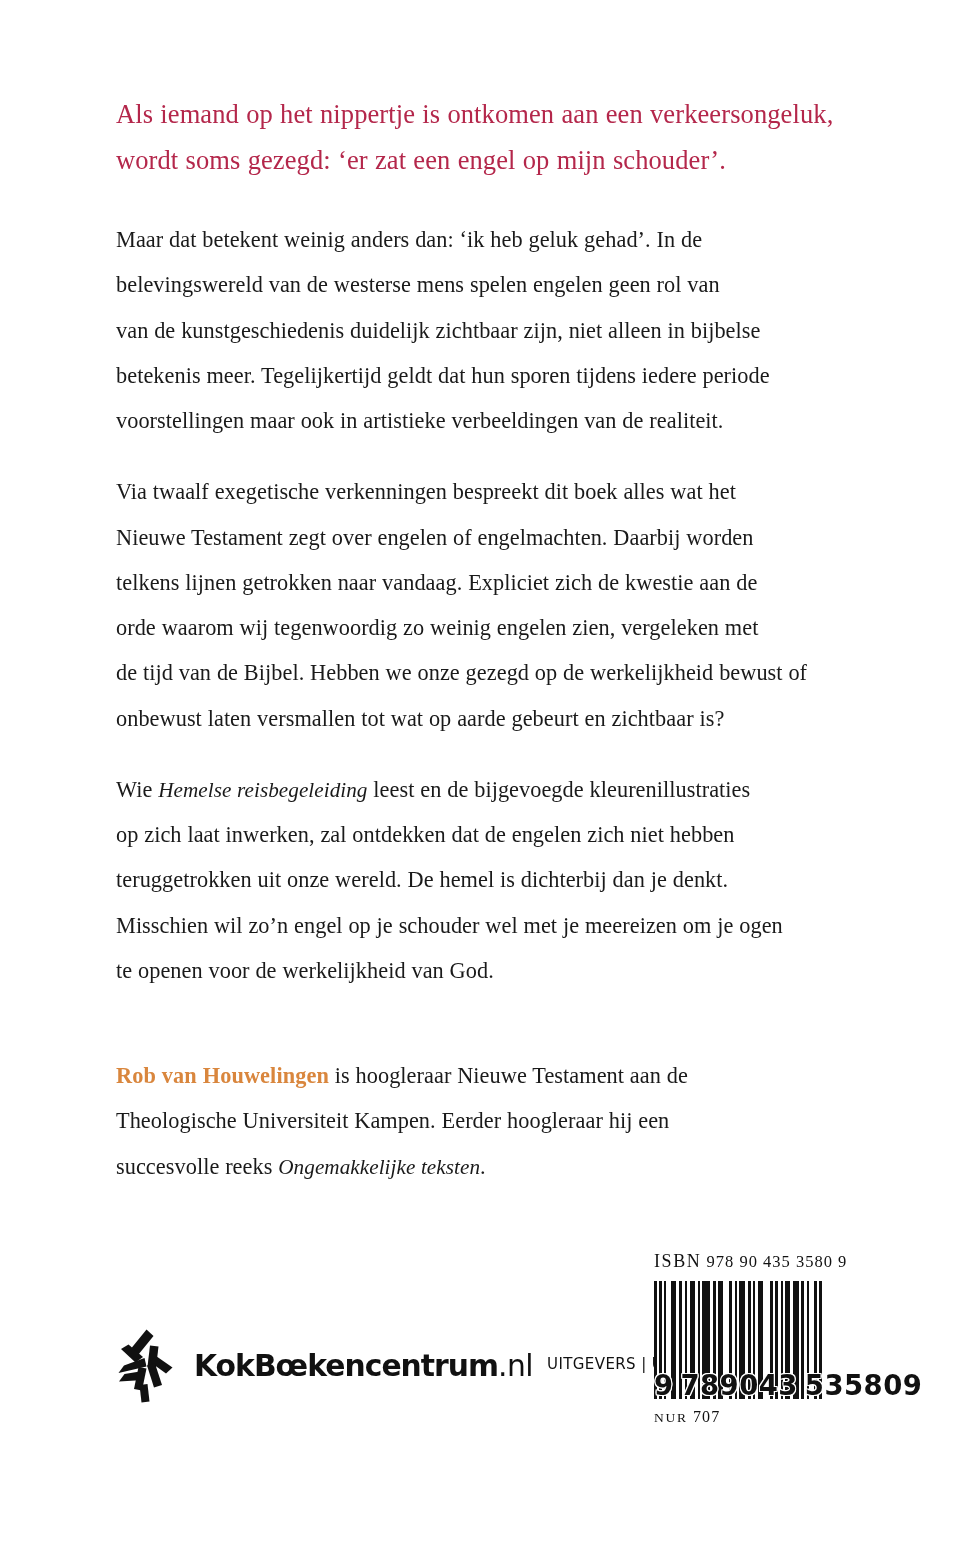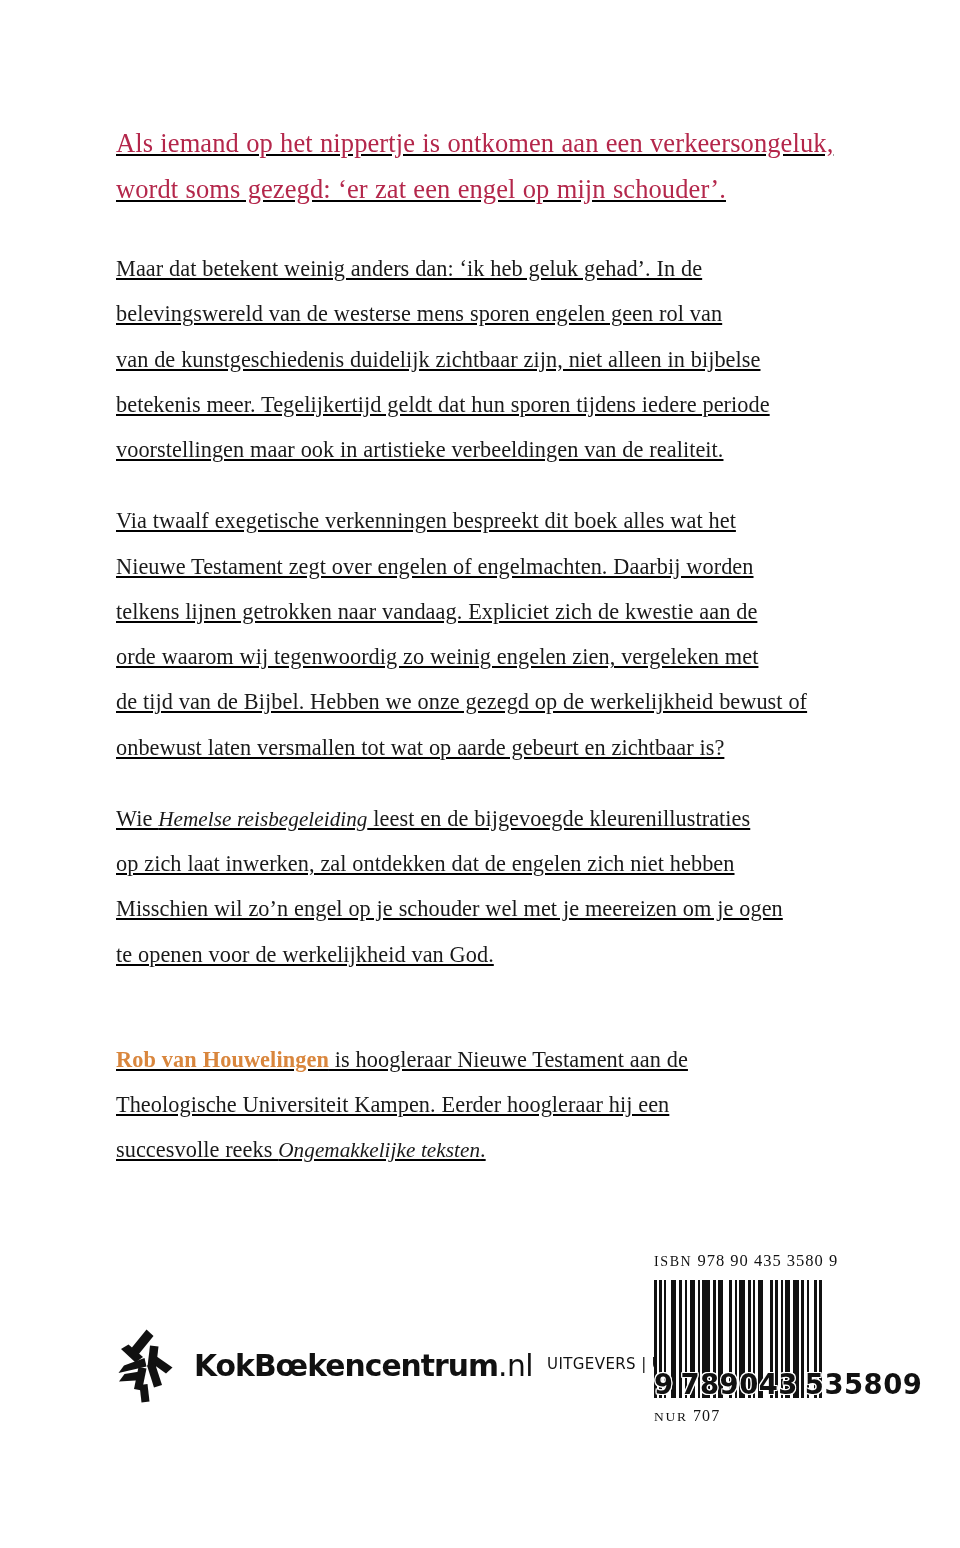--- a/index.html
+++ b/index.html
@@ -15,23 +15,22 @@
     background: #ffffff;
     overflow: hidden;
     font-family: "Liberation Serif", "DejaVu Serif", serif;
     -webkit-font-smoothing: antialiased;
   }
 
   
   .content {
     position: absolute;
     left: 116px;
-    top: 121px;
+    top: 92px;
     width: 756px;
-    text-decoration: underline;
   }
 
   .headline {
     color: #b4274b;
     font-size: 26.5px;
     line-height: 1.72;
     font-weight: 400;
     letter-spacing: 0.1px;
     margin: 0 0 34px 0;
     word-spacing: 0.5px;
@@ -123,21 +122,21 @@
   }
   .isbn-line {
     font-family: "Liberation Serif", "DejaVu Serif", serif;
     font-size: 16.5px;
     color: #111111;
     letter-spacing: 1.0px;
     white-space: nowrap;
     margin-bottom: 9px;
   }
   .isbn-line .isbn-word {
-    font-size: 14px;
+    font-size: 18px;
     letter-spacing: 1.6px;
   }
   .barcode-area {
     position: relative;
     width: 218px;
     height: 118px;
     padding-left: 12px;
   }
   .bars {
     position: absolute;
@@ -195,38 +194,39 @@
 
   <div class="content">
 
     <h1 class="headline">
       <span class="l">Als iemand op het nippertje is ontkomen aan een verkeersongeluk,</span>
       <span class="l">wordt soms gezegd: ‘er zat een engel op mijn schouder’.</span>
     </h1>
 
     <p class="body-par">
       <span class="l">Maar dat betekent weinig anders dan: ‘ik heb geluk gehad’. In de</span>
-      <span class="l">belevingswereld van de westerse mens sporen engelen geen rol van</span>
+      <span class="l">belevingswereld van de westerse mens spelen engelen geen rol van</span>
       <span class="l">van de kunstgeschiedenis duidelijk zichtbaar zijn, niet alleen in bijbelse</span>
       <span class="l">betekenis meer. Tegelijkertijd geldt dat hun sporen tijdens iedere periode</span>
       <span class="l">voorstellingen maar ook in artistieke verbeeldingen van de realiteit.</span>
     </p>
 
     <p class="body-par">
       <span class="l">Via twaalf exegetische verkenningen bespreekt dit boek alles wat het</span>
       <span class="l">Nieuwe Testament zegt over engelen of engelmachten. Daarbij worden</span>
       <span class="l">telkens lijnen getrokken naar vandaag. Expliciet zich de kwestie aan de</span>
       <span class="l">orde waarom wij tegenwoordig zo weinig engelen zien, vergeleken met</span>
       <span class="l">de tijd van de Bijbel. Hebben we onze gezegd op de werkelijkheid bewust of</span>
       <span class="l">onbewust laten versmallen tot wat op aarde gebeurt en zichtbaar is?</span>
     </p>
 
     <p class="body-par">
       <span class="l"><span>Wie </span><i>Hemelse reisbegeleiding</i><span> leest en de bijgevoegde kleurenillustraties</span></span>
       <span class="l">op zich laat inwerken, zal ontdekken dat de engelen zich niet hebben</span>
+      <span class="l">teruggetrokken uit onze wereld. De hemel is dichterbij dan je denkt.</span>
       <span class="l">Misschien wil zo’n engel op je schouder wel met je meereizen om je ogen</span>
       <span class="l">te openen voor de werkelijkheid van God.</span>
     </p>
 
     <p class="body-par bio-par">
       <span class="l"><span class="author-name">Rob van Houwelingen</span><span> is hoogleraar Nieuwe Testament aan de</span></span>
       <span class="l">Theologische Universiteit Kampen. Eerder hoogleraar hij een</span>
       <span class="l"><span>succesvolle reeks </span><i>Ongemakkelijke teksten</i><span>.</span></span>
     </p>
 

